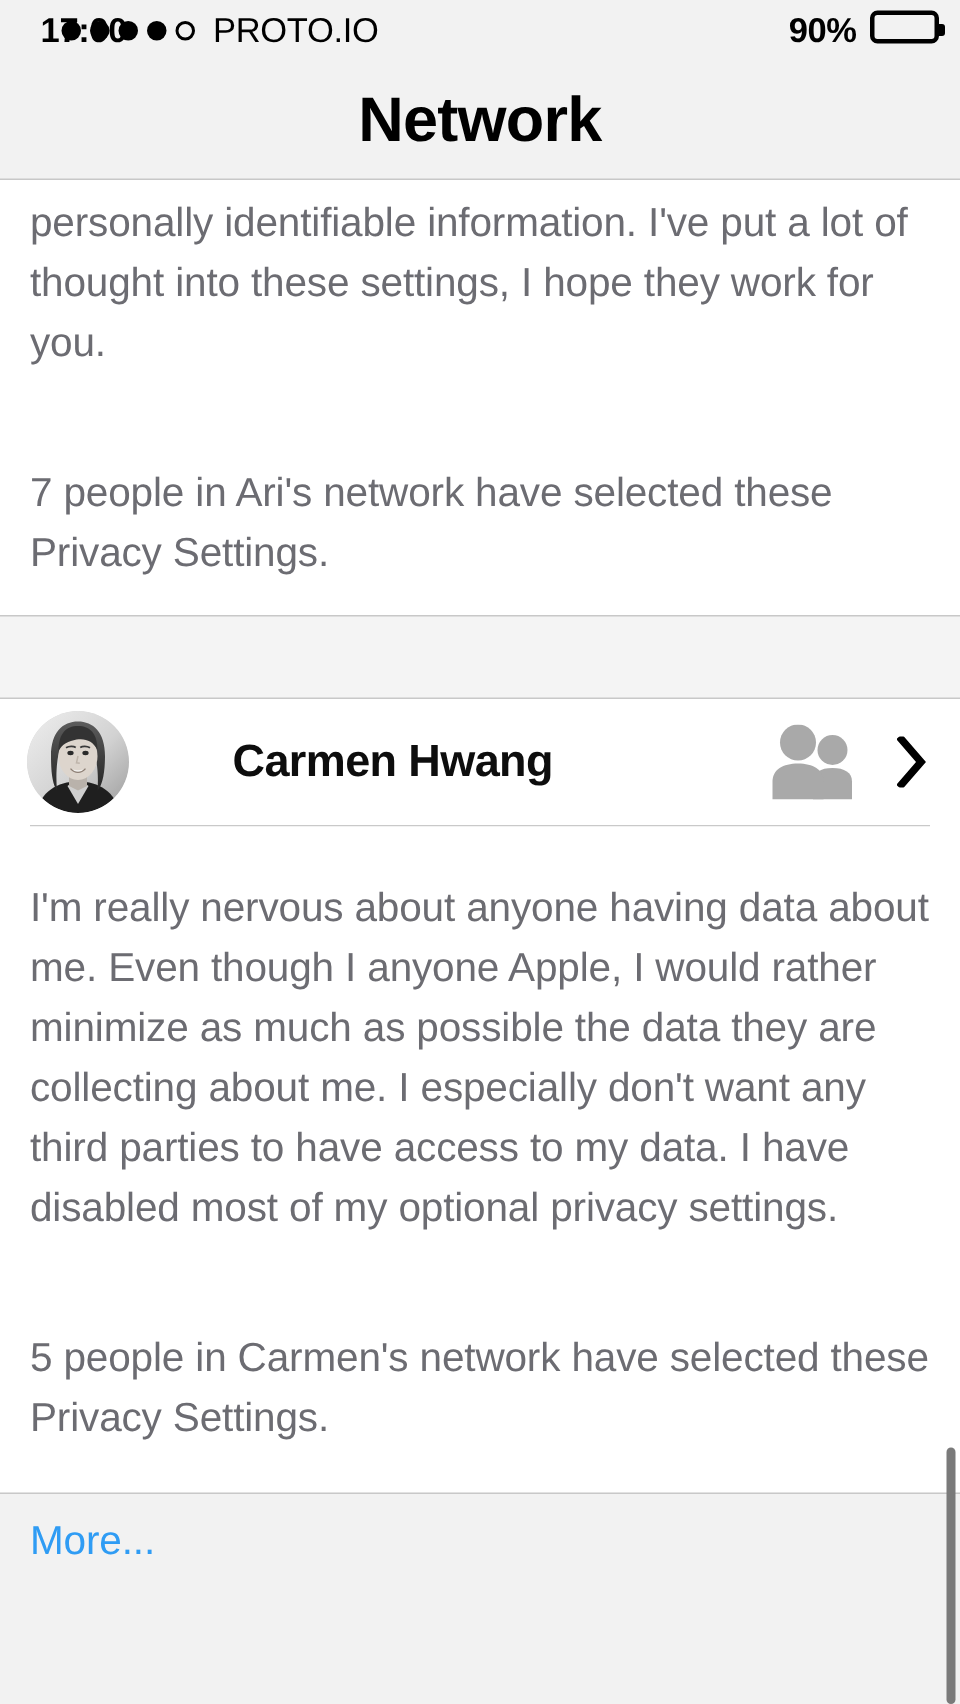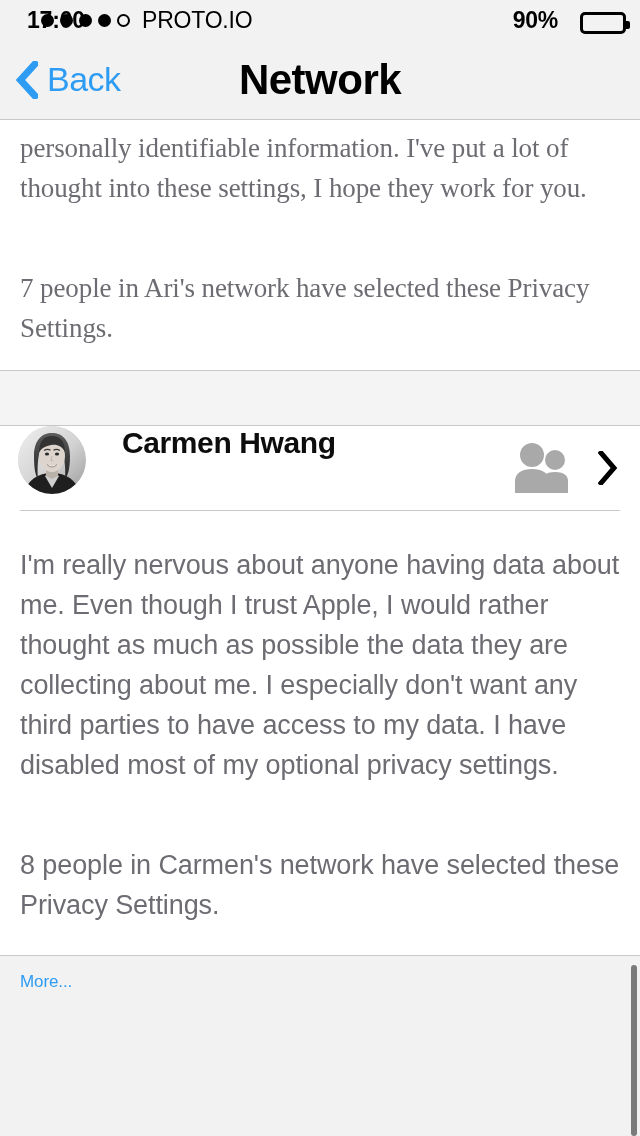--- a/index.html
+++ b/index.html
@@ -54,22 +54,22 @@
     left: 0; right: 0;
     text-align: left;
     font-size: 23px;
     font-weight: 700;
     color: #000;
     letter-spacing: -0.2px;
   }
   .status-right {
     margin-left: auto;
     display: flex;
-    align-items: flex-end;
-    gap: 22px;
+    align-items: flex-start;
+    gap: 9px;
     position: relative;
     z-index: 2;
   }
   .battery-pct {
     font-size: 23px;
     font-weight: 700;
     color: #000;
     letter-spacing: -0.3px;
   }
   .battery {
@@ -148,37 +148,39 @@
     padding: 0 20px;
   }
   .para {
     font-size: 27px;
     line-height: 40px;
     color: #6c6c72;
     letter-spacing: -0.1px;
   }
   .para + .para { margin-top: 60px; }
 
-  .block-top { padding-top: 8px; padding-bottom: 22px; font-family: Liberation Serif, serif; }
+  .block-top { padding-top: 8px; padding-bottom: 22px; }
 
   
   .section-gap {
     height: 56px;
     background: #f4f4f4;
     border-top: 1px solid #c8c8c8;
     border-bottom: 1px solid #c8c8c8;
   }
 
   
   .profile-row {
     background: #fff;
     height: 84px;
     display: flex;
+    align-items: center;
     padding: 0 22px 0 18px;
     cursor: pointer;
+    gap: 33px;
   }
   .avatar {
     width: 68px; height: 68px;
     border-radius: 50%;
     overflow: hidden;
     flex-shrink: 0;
     background: #d8d8d8;
     position: relative;
   }
   .avatar svg { display: block; }
@@ -213,21 +215,21 @@
     height: 1px;
     background: #c8c8c8;
   }
 
   
   .more-row {
     background: #f2f2f2;
     padding: 16px 20px 18px 20px;
   }
   .more-link {
-    font-size: 17px;
+    font-size: 27px;
     color: #2f9cf4;
     letter-spacing: -0.1px;
     cursor: pointer;
   }
 
   .filler { background: #f2f2f2; height: 200px; }
 
   
   .scrollbar-track {
     position: absolute;
@@ -261,28 +263,20 @@
   <div class="status-time">17:00</div>
   <div class="status-right">
     <span class="battery-pct">90%</span>
     <span class="battery">
       <span class="battery-fill"></span>
     </span>
   </div>
 </div>
 
 <div class="nav-bar">
-  <div class="back-button">
-    <span class="back-chevron">
-      <svg width="22" height="38" viewBox="0 0 22 38" aria-hidden="true">
-        <path d="M19 3 L4.5 19 L19 35" fill="none" stroke="#2f9cf4" stroke-width="7" stroke-linecap="square" stroke-linejoin="miter"></path>
-      </svg>
-    </span>
-    <span class="back-label">Back</span>
-  </div>
   <div class="nav-title">Network</div>
 </div>
 
 <div class="content">
 
   <div class="card block-top">
     <div class="para-block">
       <p class="para">personally identifiable information. I've put a lot of thought into these settings, I hope they work for you.</p>
       <p class="para">7 people in Ari's network have selected these Privacy Settings.</p>
     </div>
@@ -355,22 +349,22 @@
           <svg width="20" height="34" viewBox="0 0 20 34" aria-hidden="true">
             <path d="M3 2 L16 17 L3 32" fill="none" stroke="#000000" stroke-width="5" stroke-linecap="square" stroke-linejoin="miter"></path>
           </svg>
         </span>
       </span>
     </div>
 
     <div class="row-divider"></div>
 
     <div class="body-block">
-      <p class="para">I'm really nervous about anyone having data about me. Even though I trust Apple, I would rather thought as much as possible the data they are collecting about me. I especially don't want any third parties to have access to my data. I have disabled most of my optional privacy settings.</p>
-      <p class="para">8 people in Carmen's network have selected these Privacy Settings.</p>
+      <p class="para">I'm really nervous about anyone having data about me. Even though I anyone Apple, I would rather minimize as much as possible the data they are collecting about me. I especially don't want any third parties to have access to my data. I have disabled most of my optional privacy settings.</p>
+      <p class="para">5 people in Carmen's network have selected these Privacy Settings.</p>
     </div>
   </div>
 
   <div class="list-divider"></div>
 
   <div class="more-row">
     <span class="more-link">More...</span>
   </div>
 
   <div class="filler"></div>

